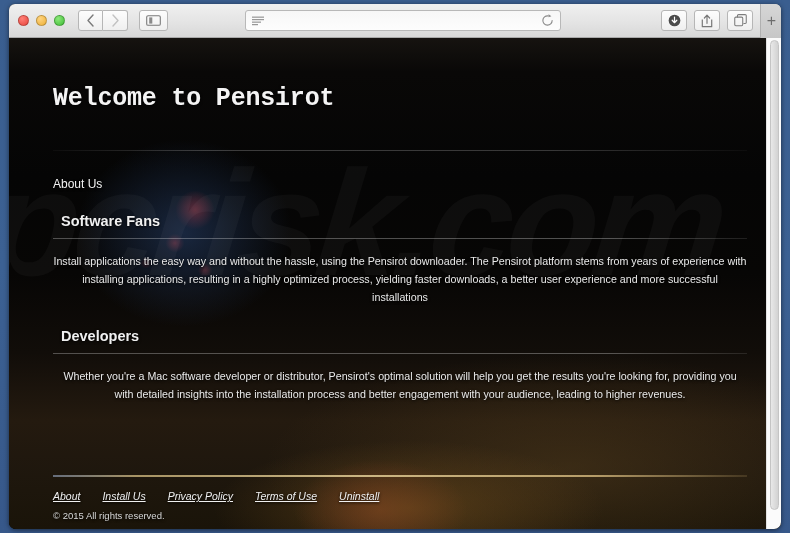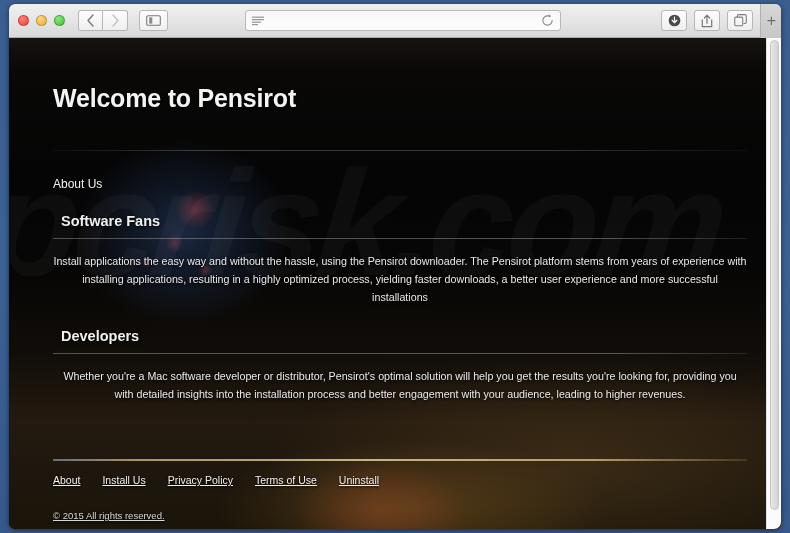--- a/index.html
+++ b/index.html
@@ -188,20 +188,21 @@
     padding: 0 20px;
   }
 
   #page-title {
     font-size: 25px;
     font-weight: bold;
     color: #f4f4f4;
     padding-top: 34px;
     letter-spacing: -0.2px;
     text-shadow: 0 1px 3px rgba(0,0,0,0.9);
+    font-family: Liberation Mono, monospace;
   }
 
   .hr-faint {
     height: 1px;
     margin-top: 37px;
     background: linear-gradient(90deg,
       rgba(255,255,255,0.03) 0%,
       rgba(255,255,255,0.22) 22%,
       rgba(255,255,255,0.20) 72%,
       rgba(255,255,255,0.03) 100%);
@@ -267,28 +268,28 @@
     display: flex;
     gap: 22px;
     margin-top: 13px;
   }
   .footer-link {
     font-size: 10.5px;
     color: #f0f0f0;
     text-decoration: underline;
     cursor: pointer;
     text-shadow: 0 1px 3px rgba(0,0,0,0.95);
+    font-style: italic;
   }
 
   #copyright {
-    margin-top: 24px;
+    margin-top: 8px;
     font-size: 9.5px;
     color: #d8d8d8;
     text-shadow: 0 1px 3px rgba(0,0,0,0.95);
-    text-decoration: underline;
   }
 
   
   #scrollbar-track {
     position: absolute;
     right: 0;
     top: 0;
     width: 15px;
     height: 100%;
     background: #fbfbfb;

